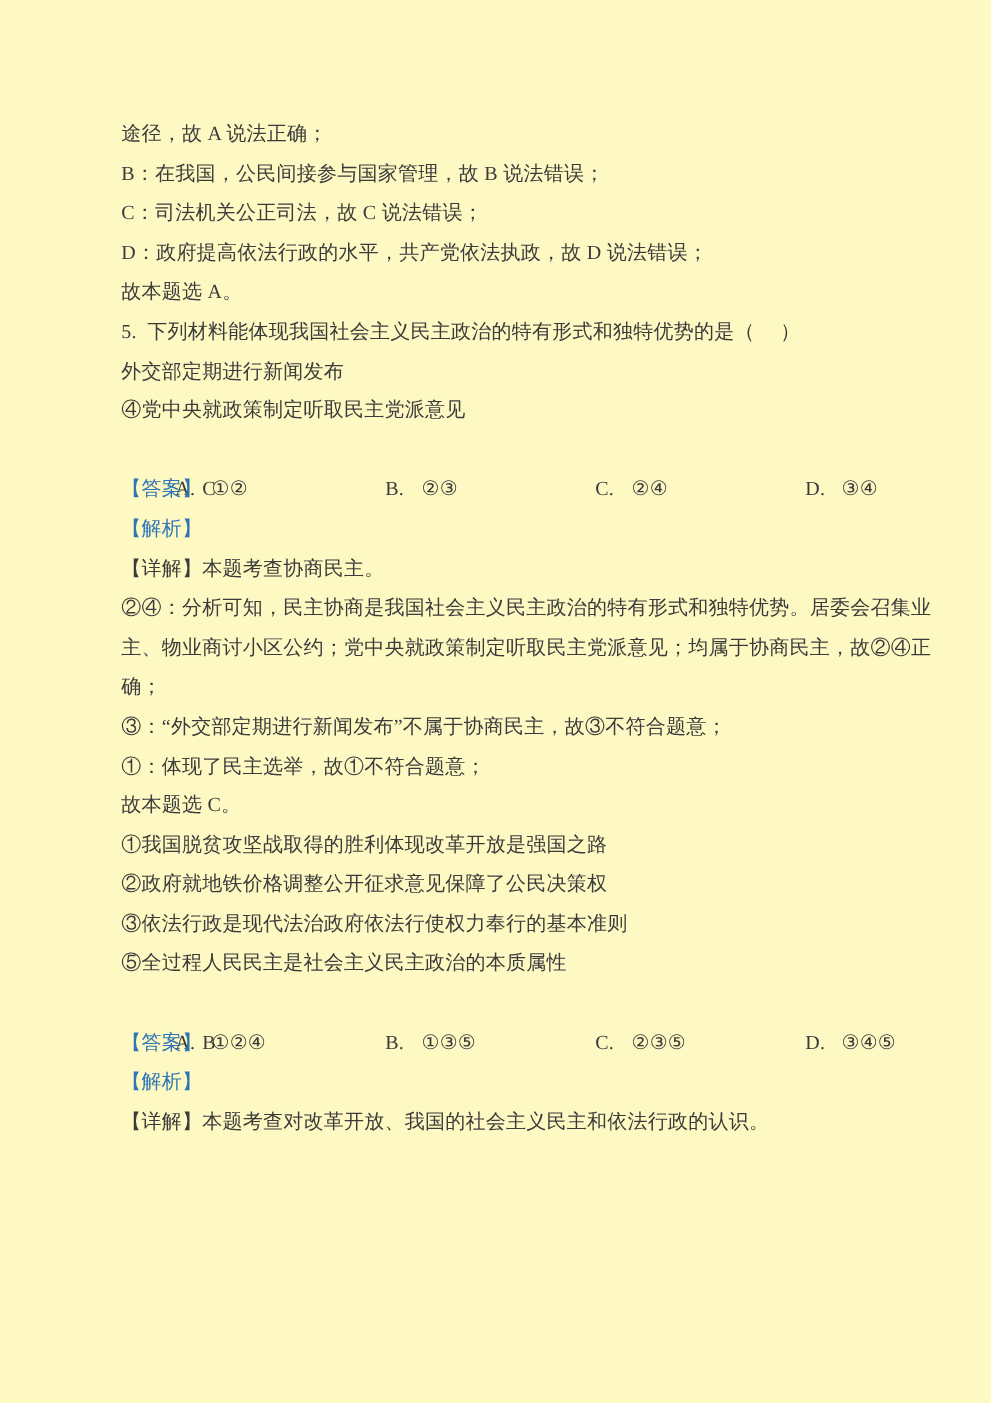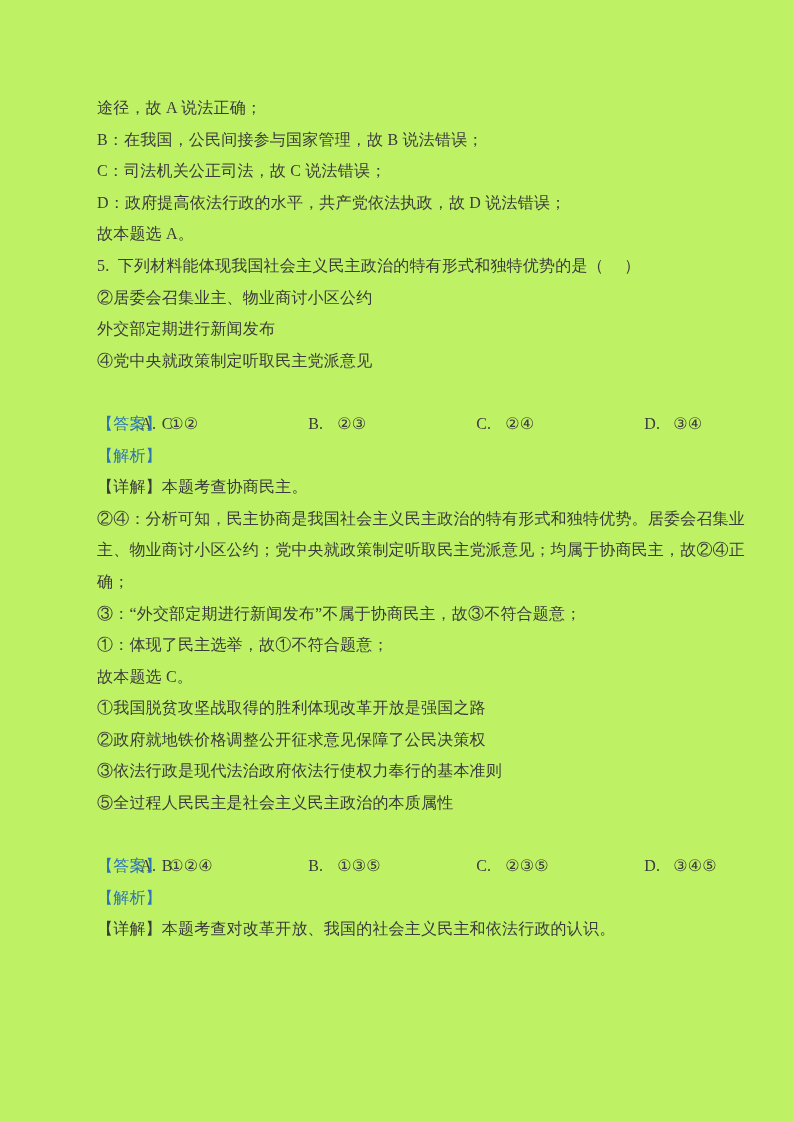--- a/index.html
+++ b/index.html
@@ -5,21 +5,21 @@
   html, body {
     margin: 0;
     padding: 0;
     background: #e8e8e8;
   }
   .page {
     position: relative;
     width: 793px;
     height: 1122px;
     margin: 0 auto;
-    background: #bef264;
+    background: #fef9c3;
     overflow: hidden;
     font-family: "Liberation Serif", "DejaVu Serif", serif;
   }
   .doc {
     position: absolute;
     top: 92px;
     left: 97px;
     width: 600px;
   }
   .line {
@@ -57,21 +57,20 @@
 <div class="page">
   <div class="doc">
 
     <p class="line">途径，故 A 说法正确；</p>
     <p class="line">B：在我国，公民间接参与国家管理，故 B 说法错误；</p>
     <p class="line">C：司法机关公正司法，故 C 说法错误；</p>
     <p class="line">D：政府提高依法行政的水平，共产党依法执政，故 D 说法错误；</p>
     <p class="line">故本题选 A。</p>
 
     <p class="line">5.  下列材料能体现我国社会主义民主政治的特有形式和独特优势的是（　 ）</p>
-    <p class="line">②居委会召集业主、物业商讨小区公约</p>
     <p class="line">外交部定期进行新闻发布</p>
     <p class="line">④党中央就政策制定听取民主党派意见</p>
 
     <p class="line options-row">
       <span class="opt"><span class="opt-label">A.</span><span>①②</span></span><span class="opt"><span class="opt-label">B.</span><span>②③</span></span><span class="opt"><span class="opt-label">C.</span><span>②④</span></span><span class="opt"><span class="opt-label">D.</span><span>③④</span></span>
     </p>
 
     <p class="line"><span class="blue">【答案】</span><span>C</span></p>
     <p class="line blue">【解析】</p>
 

